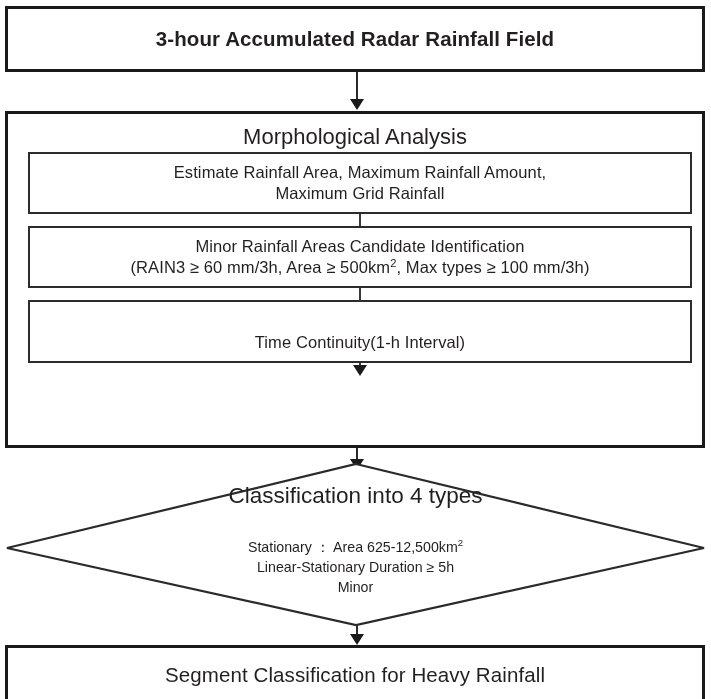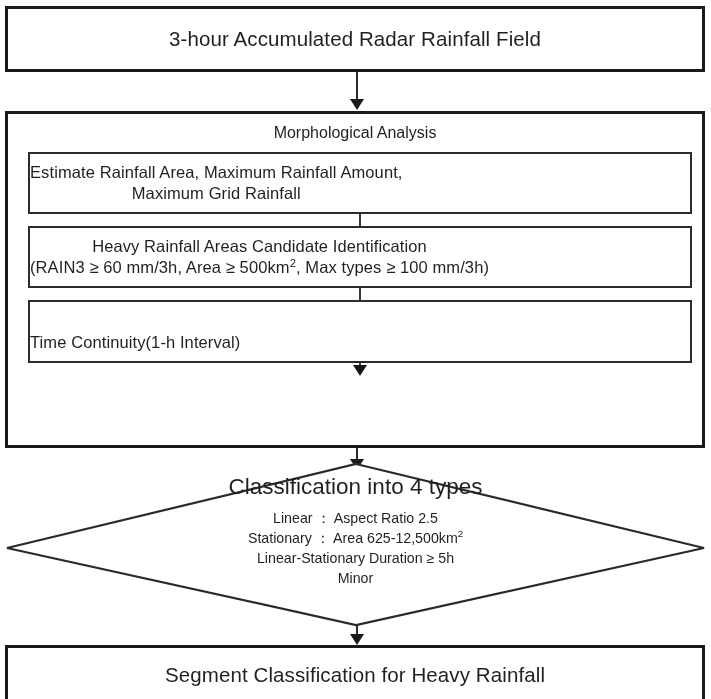--- a/index.html
+++ b/index.html
@@ -30,45 +30,45 @@
     justify-content: center;
     text-align: center;
   }
   .box-inner {
     position: absolute;
     box-sizing: border-box;
     background: #ffffff;
     border: 2px solid #2c2c2c;
     display: flex;
     align-items: center;
-    justify-content: flex-start;
+    justify-content: center;
     text-align: center;
   }
   .txt {
     display: block;
     line-height: 1.30;
     letter-spacing: 0.1px;
     white-space: pre-line;
   }
 
   
   #top-box {
     left: 5px; top: 6px; width: 700px; height: 66px;
   }
-  #top-box .txt { font-size: 20.5px; }
+  #top-box .txt { font-size: 20.5px; font-weight: bold; }
 
   #morph-box {
     left: 5px; top: 111px; width: 700px; height: 337px;
     display: block;
   }
   #morph-title {
     position: absolute;
     left: 0; top: 10px; width: 100%;
     text-align: center;
-    font-size: 16px;
+    font-size: 22px;
   }
   #inner-1 { left: 20px; top: 38px;  width: 664px; height: 62px; }
   #inner-2 { left: 20px; top: 112px; width: 664px; height: 62px; }
   #inner-3 { left: 20px; top: 186px; width: 664px; height: 63px; }
   #inner-4 { left: 20px; top: 260px; width: 664px; height: 63px; }
   .box-inner .txt { font-size: 16.5px; }
 
   
   #diamond-wrap {
     position: absolute;
@@ -78,21 +78,21 @@
   #diamond-text {
     position: absolute;
     left: 0; top: 0; width: 711px; height: 172px;
     display: flex;
     flex-direction: column;
     align-items: center;
     justify-content: flex-start;
     pointer-events: none;
   }
   #diamond-heading {
-    margin-top: 13px;
+    margin-top: 22px;
     font-size: 22.5px;
     line-height: 1.1;
     text-align: center;
   }
   #diamond-lines {
     margin-top: 8px;
     font-size: 14.2px;
     line-height: 1.42;
     text-align: center;
     white-space: pre-line;
@@ -152,21 +152,21 @@
 
   <div class="box" id="morph-box">
 
     <div id="morph-title">Morphological Analysis</div>
 
     <div class="box-inner" id="inner-1">
       <span class="txt"><span>Estimate Rainfall Area, Maximum Rainfall Amount,</span><br><span>Maximum Grid Rainfall</span></span>
     </div>
 
     <div class="box-inner" id="inner-2">
-      <span class="txt"><span>Heavy Rainfall Areas Candidate Identification</span><br><span>(RAIN3 ≥ 60 mm/3h, Area ≥ 500km</span><sup>2</sup><span>, Max types ≥ 100 mm/3h)</span></span>
+      <span class="txt"><span>Minor Rainfall Areas Candidate Identification</span><br><span>(RAIN3 ≥ 60 mm/3h, Area ≥ 500km</span><sup>2</sup><span>, Max types ≥ 100 mm/3h)</span></span>
     </div>
 
     <div class="box-inner" id="inner-3">
       <span class="txt"><br><span>Time Continuity(1-h Interval)</span></span>
     </div>
 
 
     <div class="conn-thin" id="c2-line" style="left:351px; top:100px; height:12px;"></div>
     <div class="conn-thin" id="c3-line" style="left:351px; top:174px; height:12px;"></div>
     <div class="conn-thin" id="c4-line" style="left:351px; top:249px; height:7px;"></div>
@@ -175,21 +175,21 @@
 
   <div class="conn" id="c5-line"></div>
   <div class="arrowhead" id="c5-head"></div>
 
   <div id="diamond-wrap">
     <svg id="diamond-svg" width="711" height="172" viewBox="0 0 711 172">
       <polygon points="356,2 704,86 356,163 7,86" fill="#ffffff" stroke="#2a2a2a" stroke-width="2.2"></polygon>
     </svg>
     <div id="diamond-text">
       <div id="diamond-heading">Classification into 4 types</div>
-      <div id="diamond-lines"><span>Linear ： Aspect Ratio 2.5</span><br><span>Stationary ： Area 625-12,500km</span><sup>2</sup><br><span>Linear-Stationary   Duration ≥ 5h</span><br><span>Minor</span></div>
+      <div id="diamond-lines"><br><span>Stationary ： Area 625-12,500km</span><sup>2</sup><br><span>Linear-Stationary   Duration ≥ 5h</span><br><span>Minor</span></div>
     </div>
   </div>
 
   <div class="conn" id="c6-line"></div>
   <div class="arrowhead" id="c6-head"></div>
 
   <div class="box" id="bottom-box">
     <span class="txt">Segment Classification for Heavy Rainfall</span>
   </div>
 

